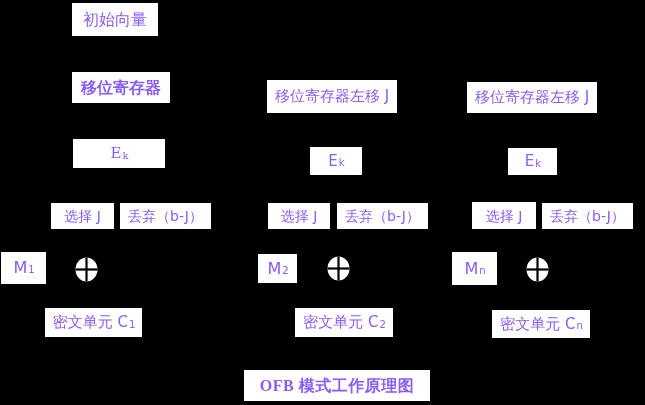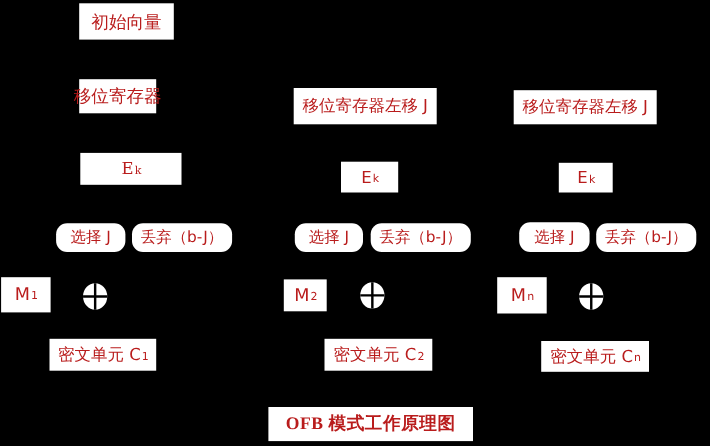--- a/index.html
+++ b/index.html
@@ -8,31 +8,31 @@
     position: relative;
     width: 645px;
     height: 405px;
     background: #000000;
     overflow: hidden;
     font-family: "DejaVu Sans", "Liberation Sans", sans-serif;
   }
   .box {
     position: absolute;
     background: #ffffff;
-    color: #b91c1c;
+    color: #8b5cf6;
     display: flex;
     align-items: center;
     justify-content: center;
     font-size: 15px;
     line-height: 1;
     white-space: nowrap;
     box-sizing: border-box;
   }
   .big   { font-size: 16px; }
-  .small { font-size: 14px; border-radius: 10px; }
+  .small { font-size: 14px; }
   .serif { font-family: "DejaVu Serif", "Liberation Serif", serif; }
   .box sub {
     font-size: 10px;
     line-height: 0;
     position: relative;
     top: 2px;
     left: 1px;
   }
   .title-box {
     font-weight: bold;
@@ -47,21 +47,21 @@
   }
   .xor svg { display: block; }
 </style>
 </head>
 <body>
 
 <div id="stage">
 
   <div class="box big" style="left:72px; top:3px; width:86px; height:33px;">初始向量</div>
 
-  <div class="box big" style="left:72px; top:72px; width:70px; height:31px;">移位寄存器</div>
+  <div class="box big" style="left:72px; top:72px; width:98px; height:31px;font-weight:bold;">移位寄存器</div>
 
   <div class="box serif" style="left:73px; top:139px; width:92px; height:29px;">
     <span>E</span>
       <sub>k</sub>
   </div>
 
   <div class="box small" style="left:51px; top:203px; width:63px; height:26px;">选择 J</div>
 
   <div class="box small" style="left:120px; top:203px; width:91px; height:26px;">丢弃（b-J）</div>
 

